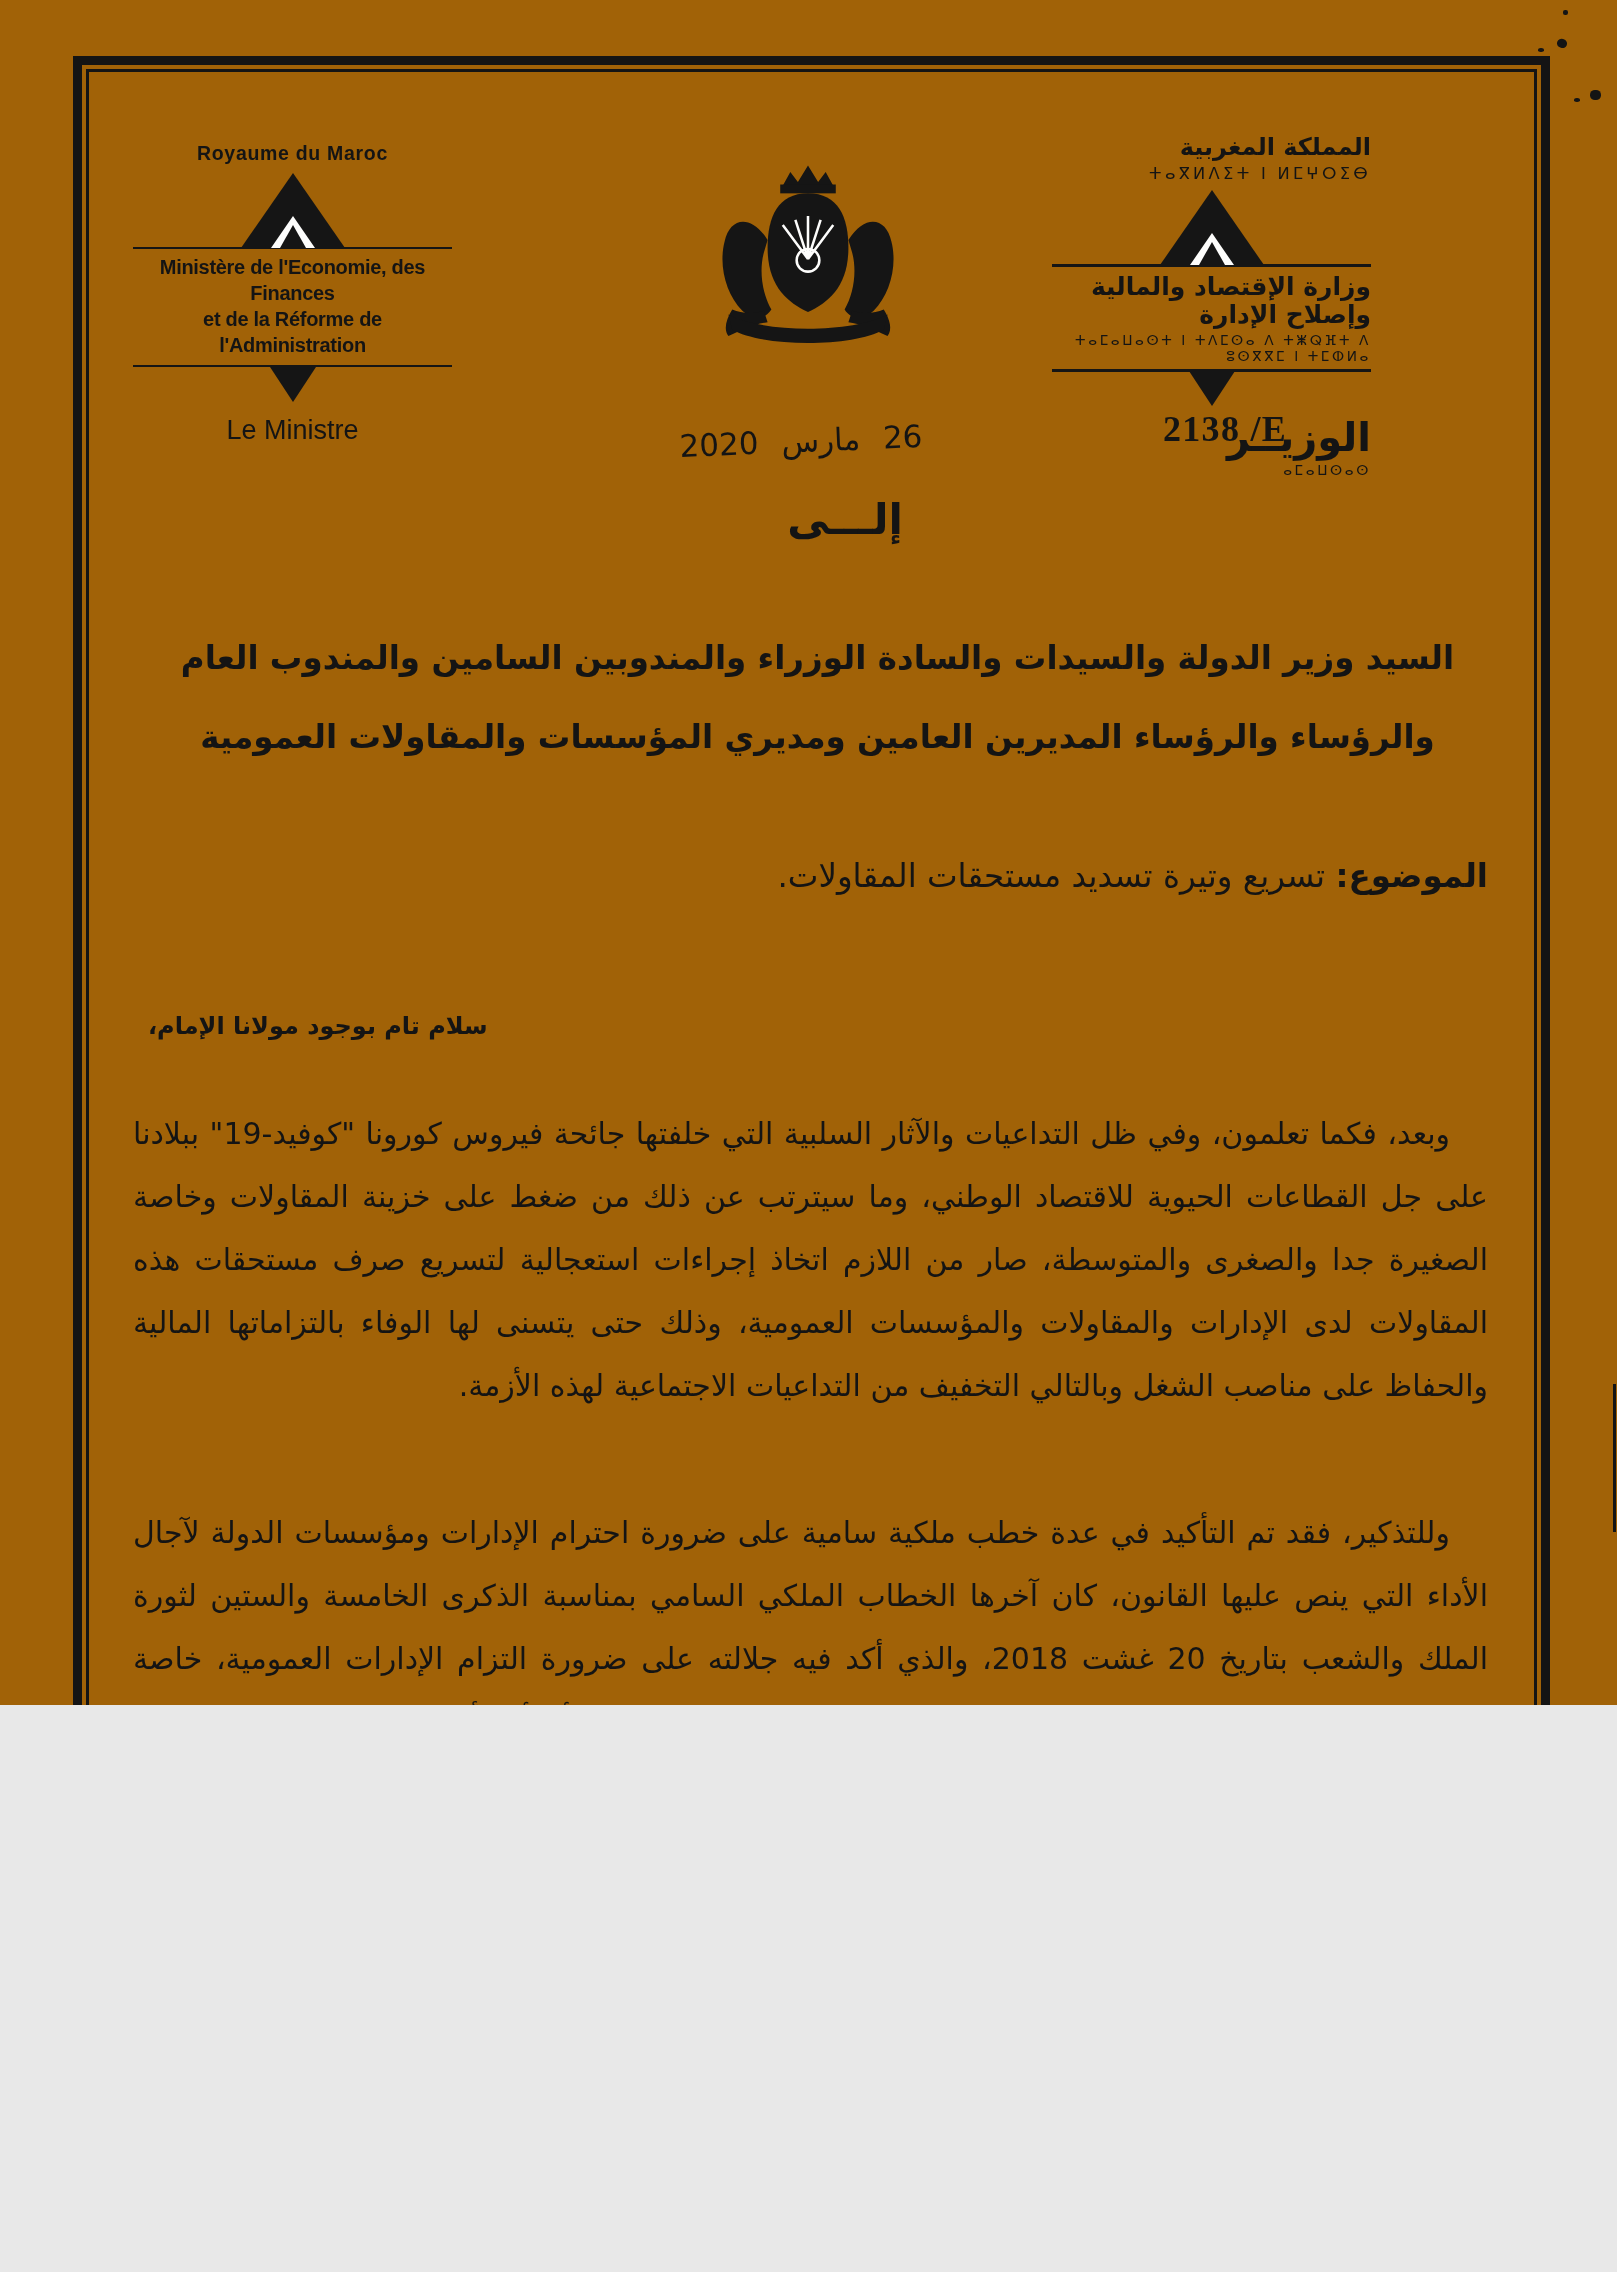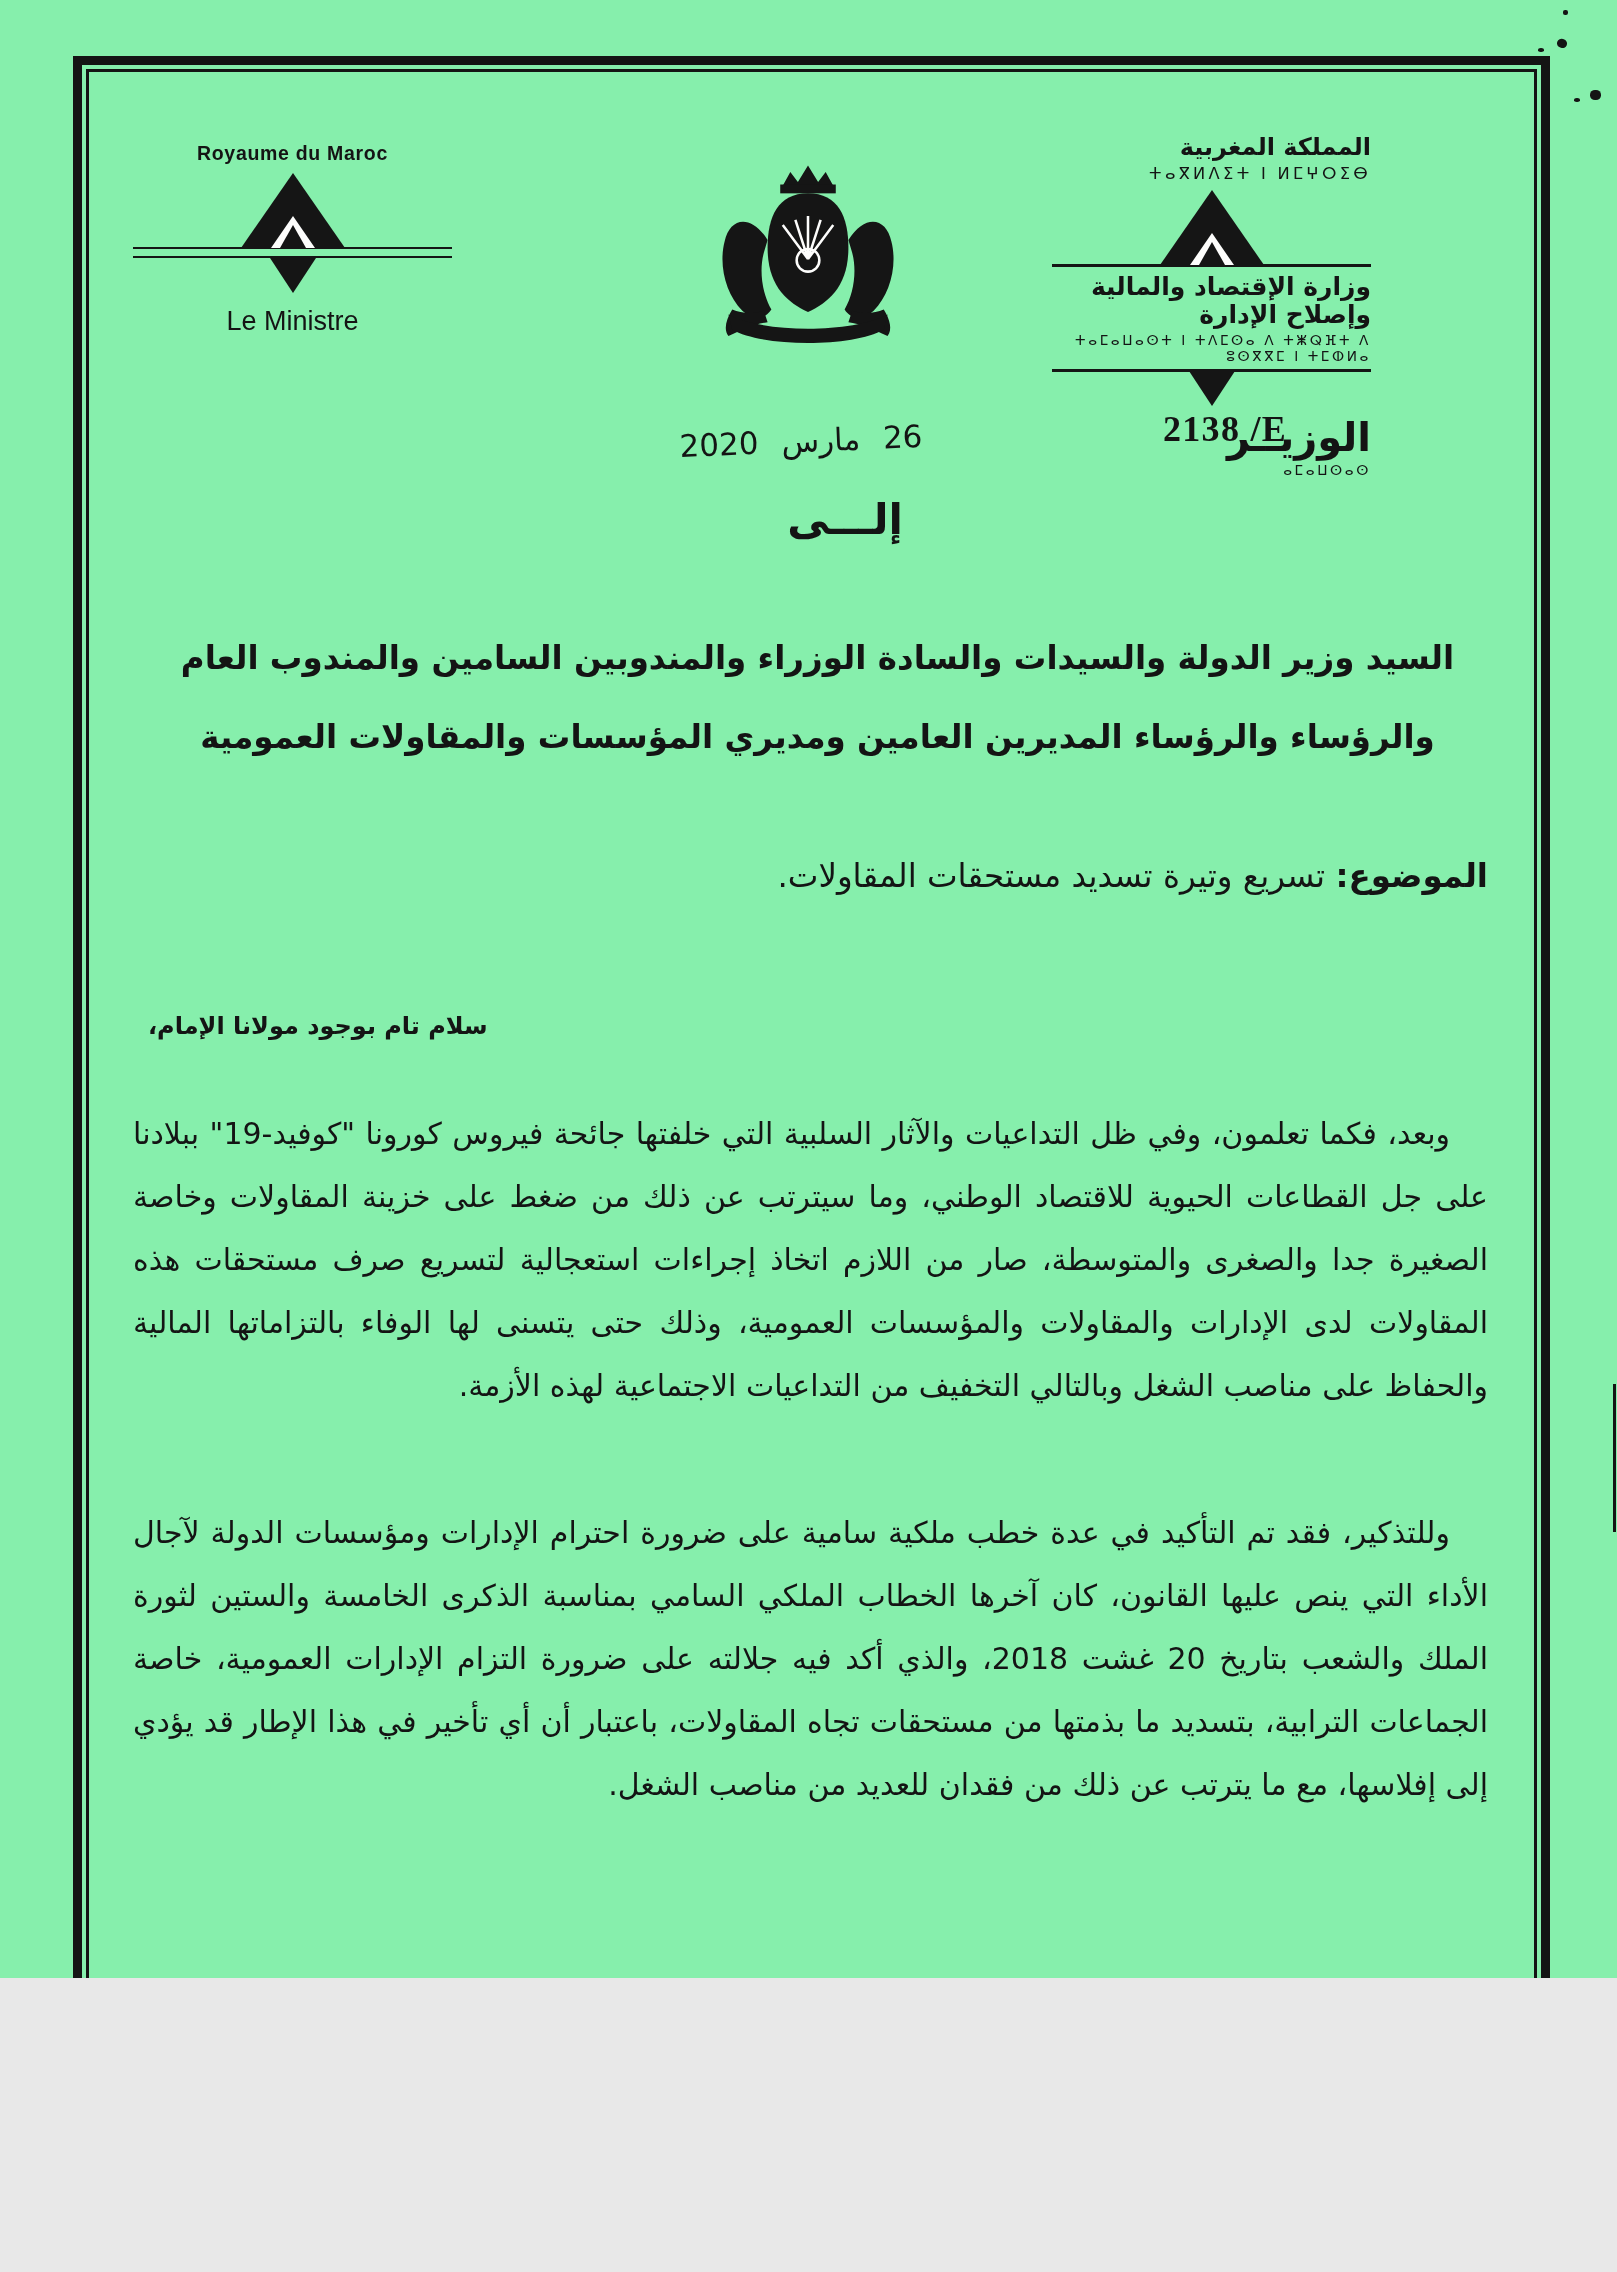--- a/index.html
+++ b/index.html
@@ -1,20 +1,20 @@
 <!DOCTYPE html>
 <html lang="ar" style="font-size:10.4px"><head>
 <meta charset="utf-8">
 <title>Scanned letter</title>
 <style>
   html,body{margin:0;padding:0;background:#e8e8e8;}
   .page{
     position:relative;
-    width:1617px;height:1978px;
-    background:#86efac;
+    width:1617px;height:1705px;
+    background:#a16207;
     color:#141414;
     overflow:hidden;
     font-family:"DejaVu Sans",sans-serif;
   }
   
   .frame{
     position:absolute;left:73px;top:56px;width:1477px;height:2137px;
     border:9px solid #141414;
     box-sizing:border-box;
   }
@@ -103,20 +103,24 @@
   <div class="frame"></div>
 
   <div class="hdr-left">
     <div class="kingdom-fr">Royaume du Maroc</div>
     <div class="tri">
       <div class="big"></div>
       <div class="notch"></div>
       <div class="inner"></div>
     </div>
     <div class="logo-rule"></div>
+    <div class="ministry-fr">
+      <div>Ministère de l'Economie, des Finances</div>
+      <div>et de la Réforme de l'Administration</div>
+    </div>
     <div class="logo-rule" style="margin-top:6.5px;"></div>
     <div class="downtri"></div>
     <div class="minister-fr">Le Ministre</div>
   </div>
 
   <svg class="arms" viewBox="0 0 320 300" aria-hidden="true">
     <g fill="#151515">
 
       <path d="M120 34 L132 12 L144 28 L160 2 L176 28 L188 12 L200 34 Z"></path>
       <rect x="116" y="32" width="88" height="14"></rect>

